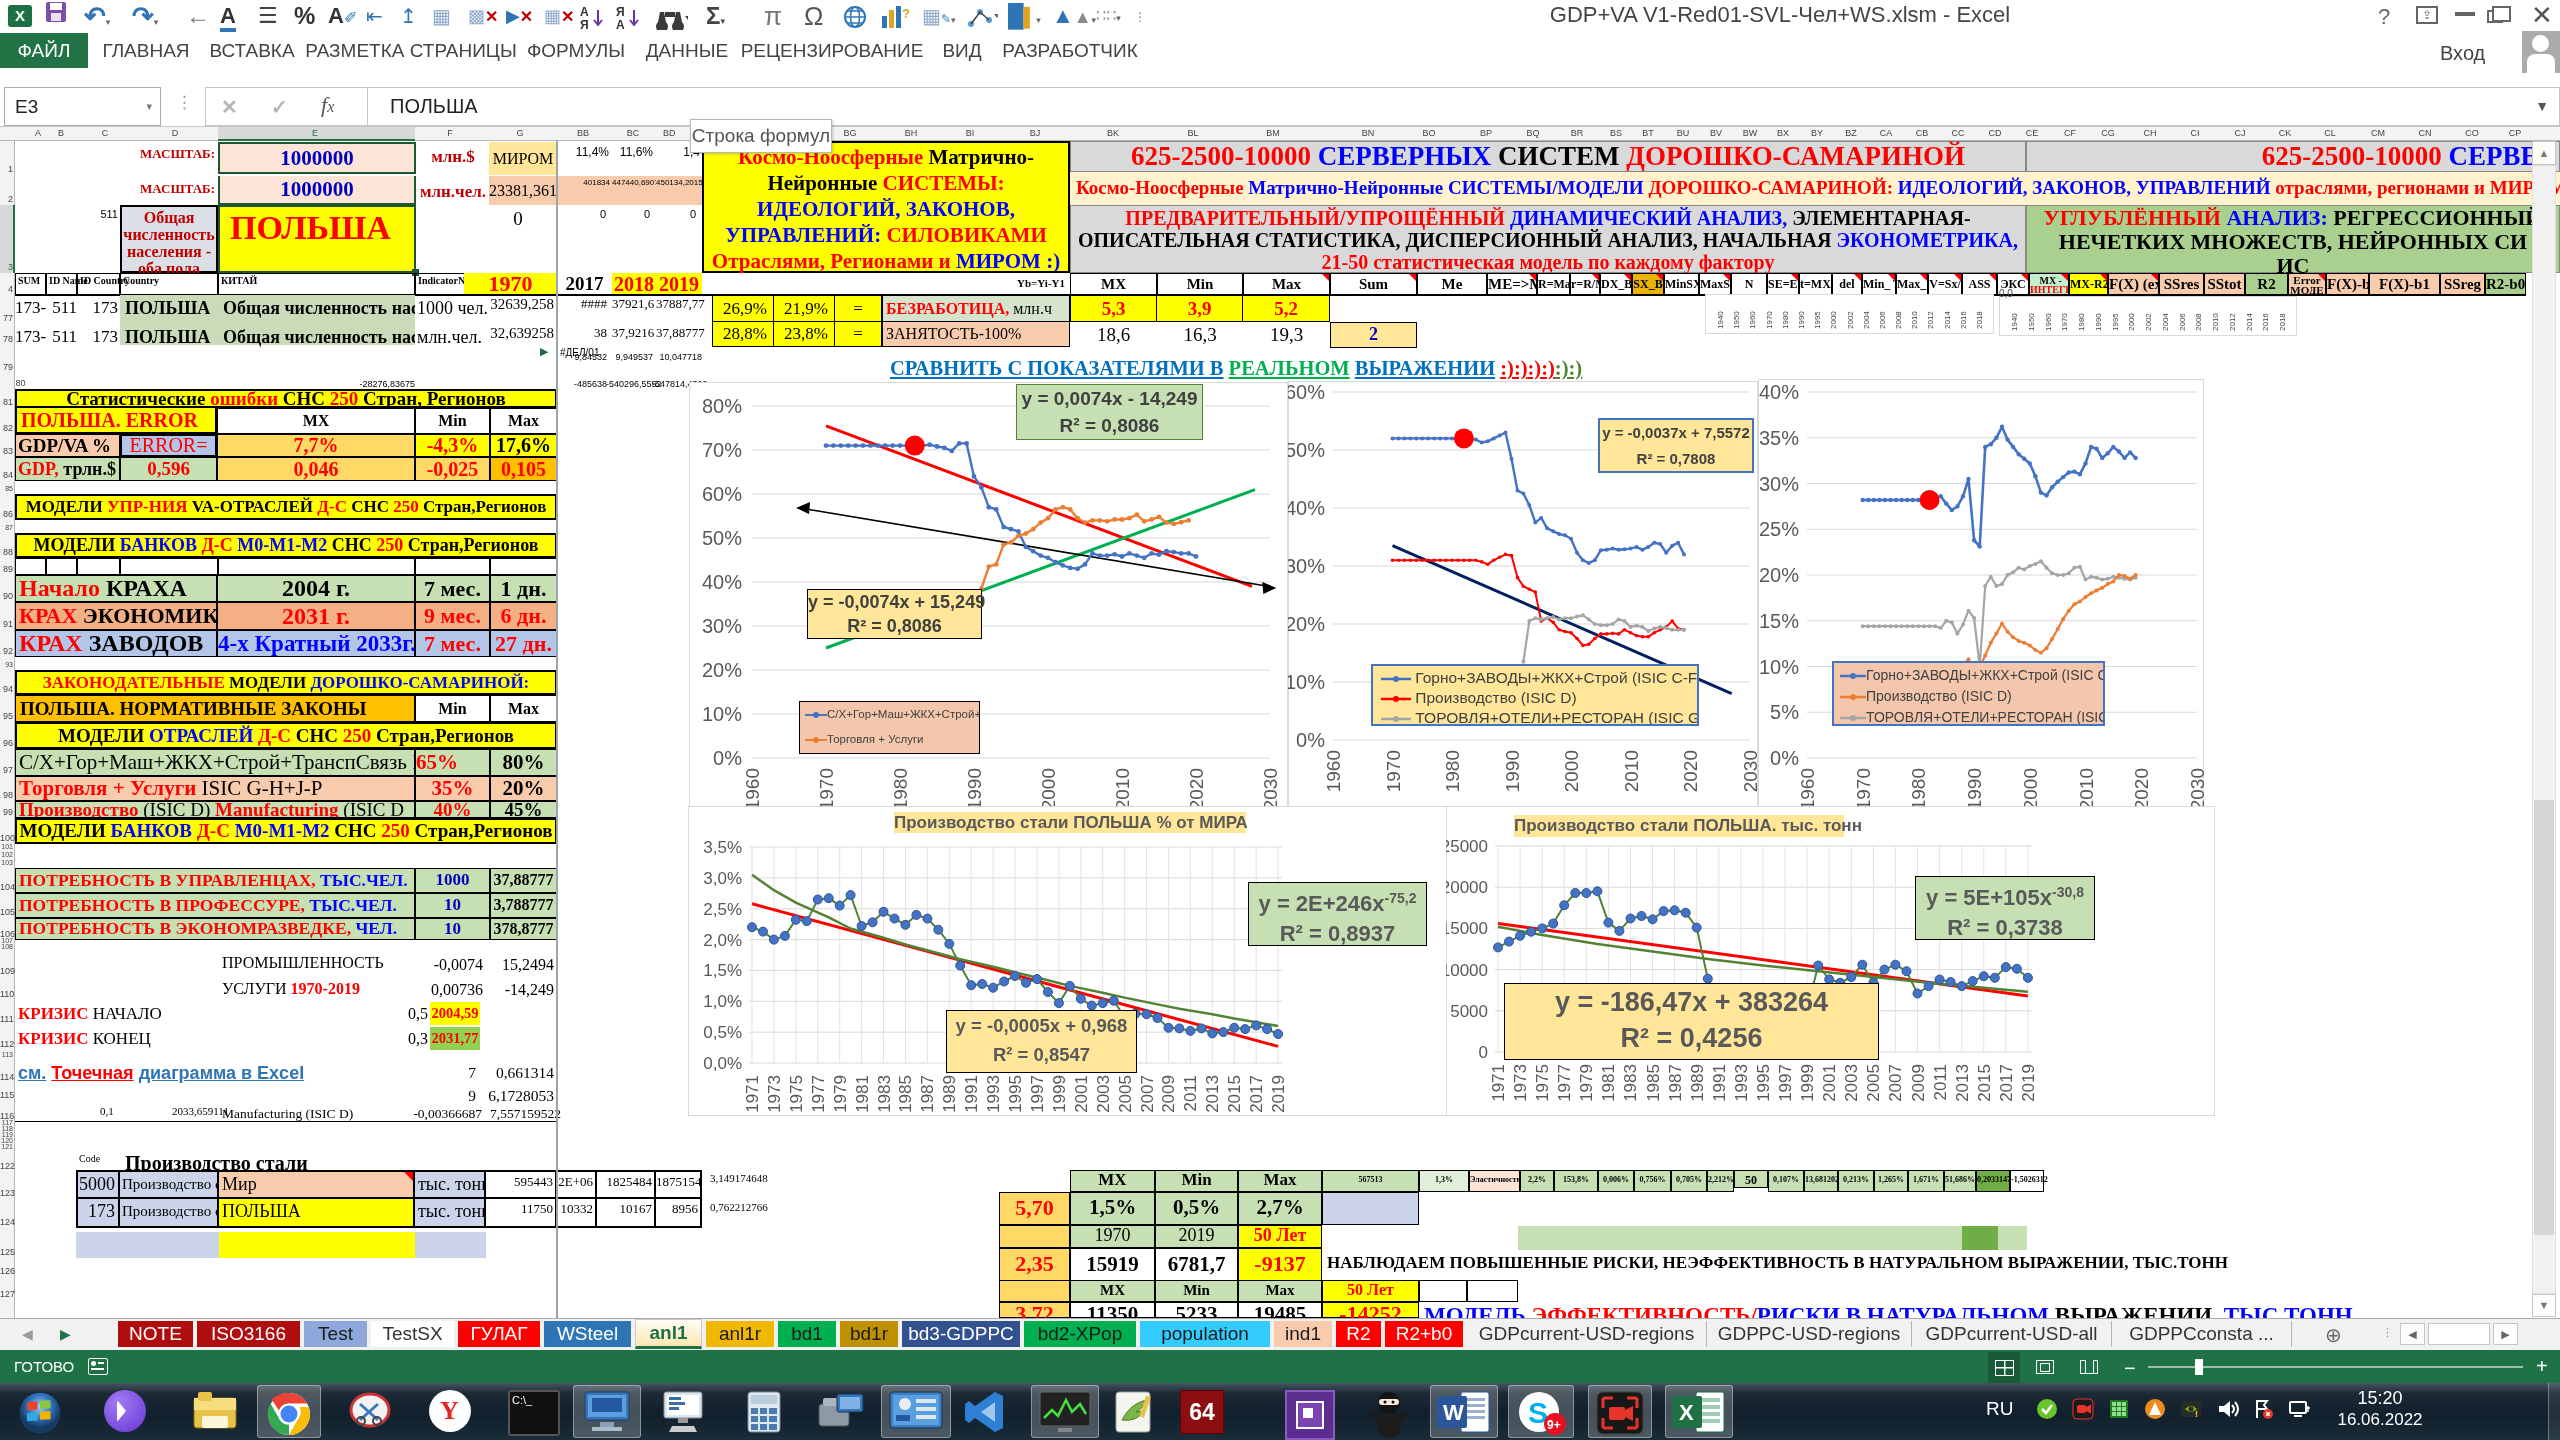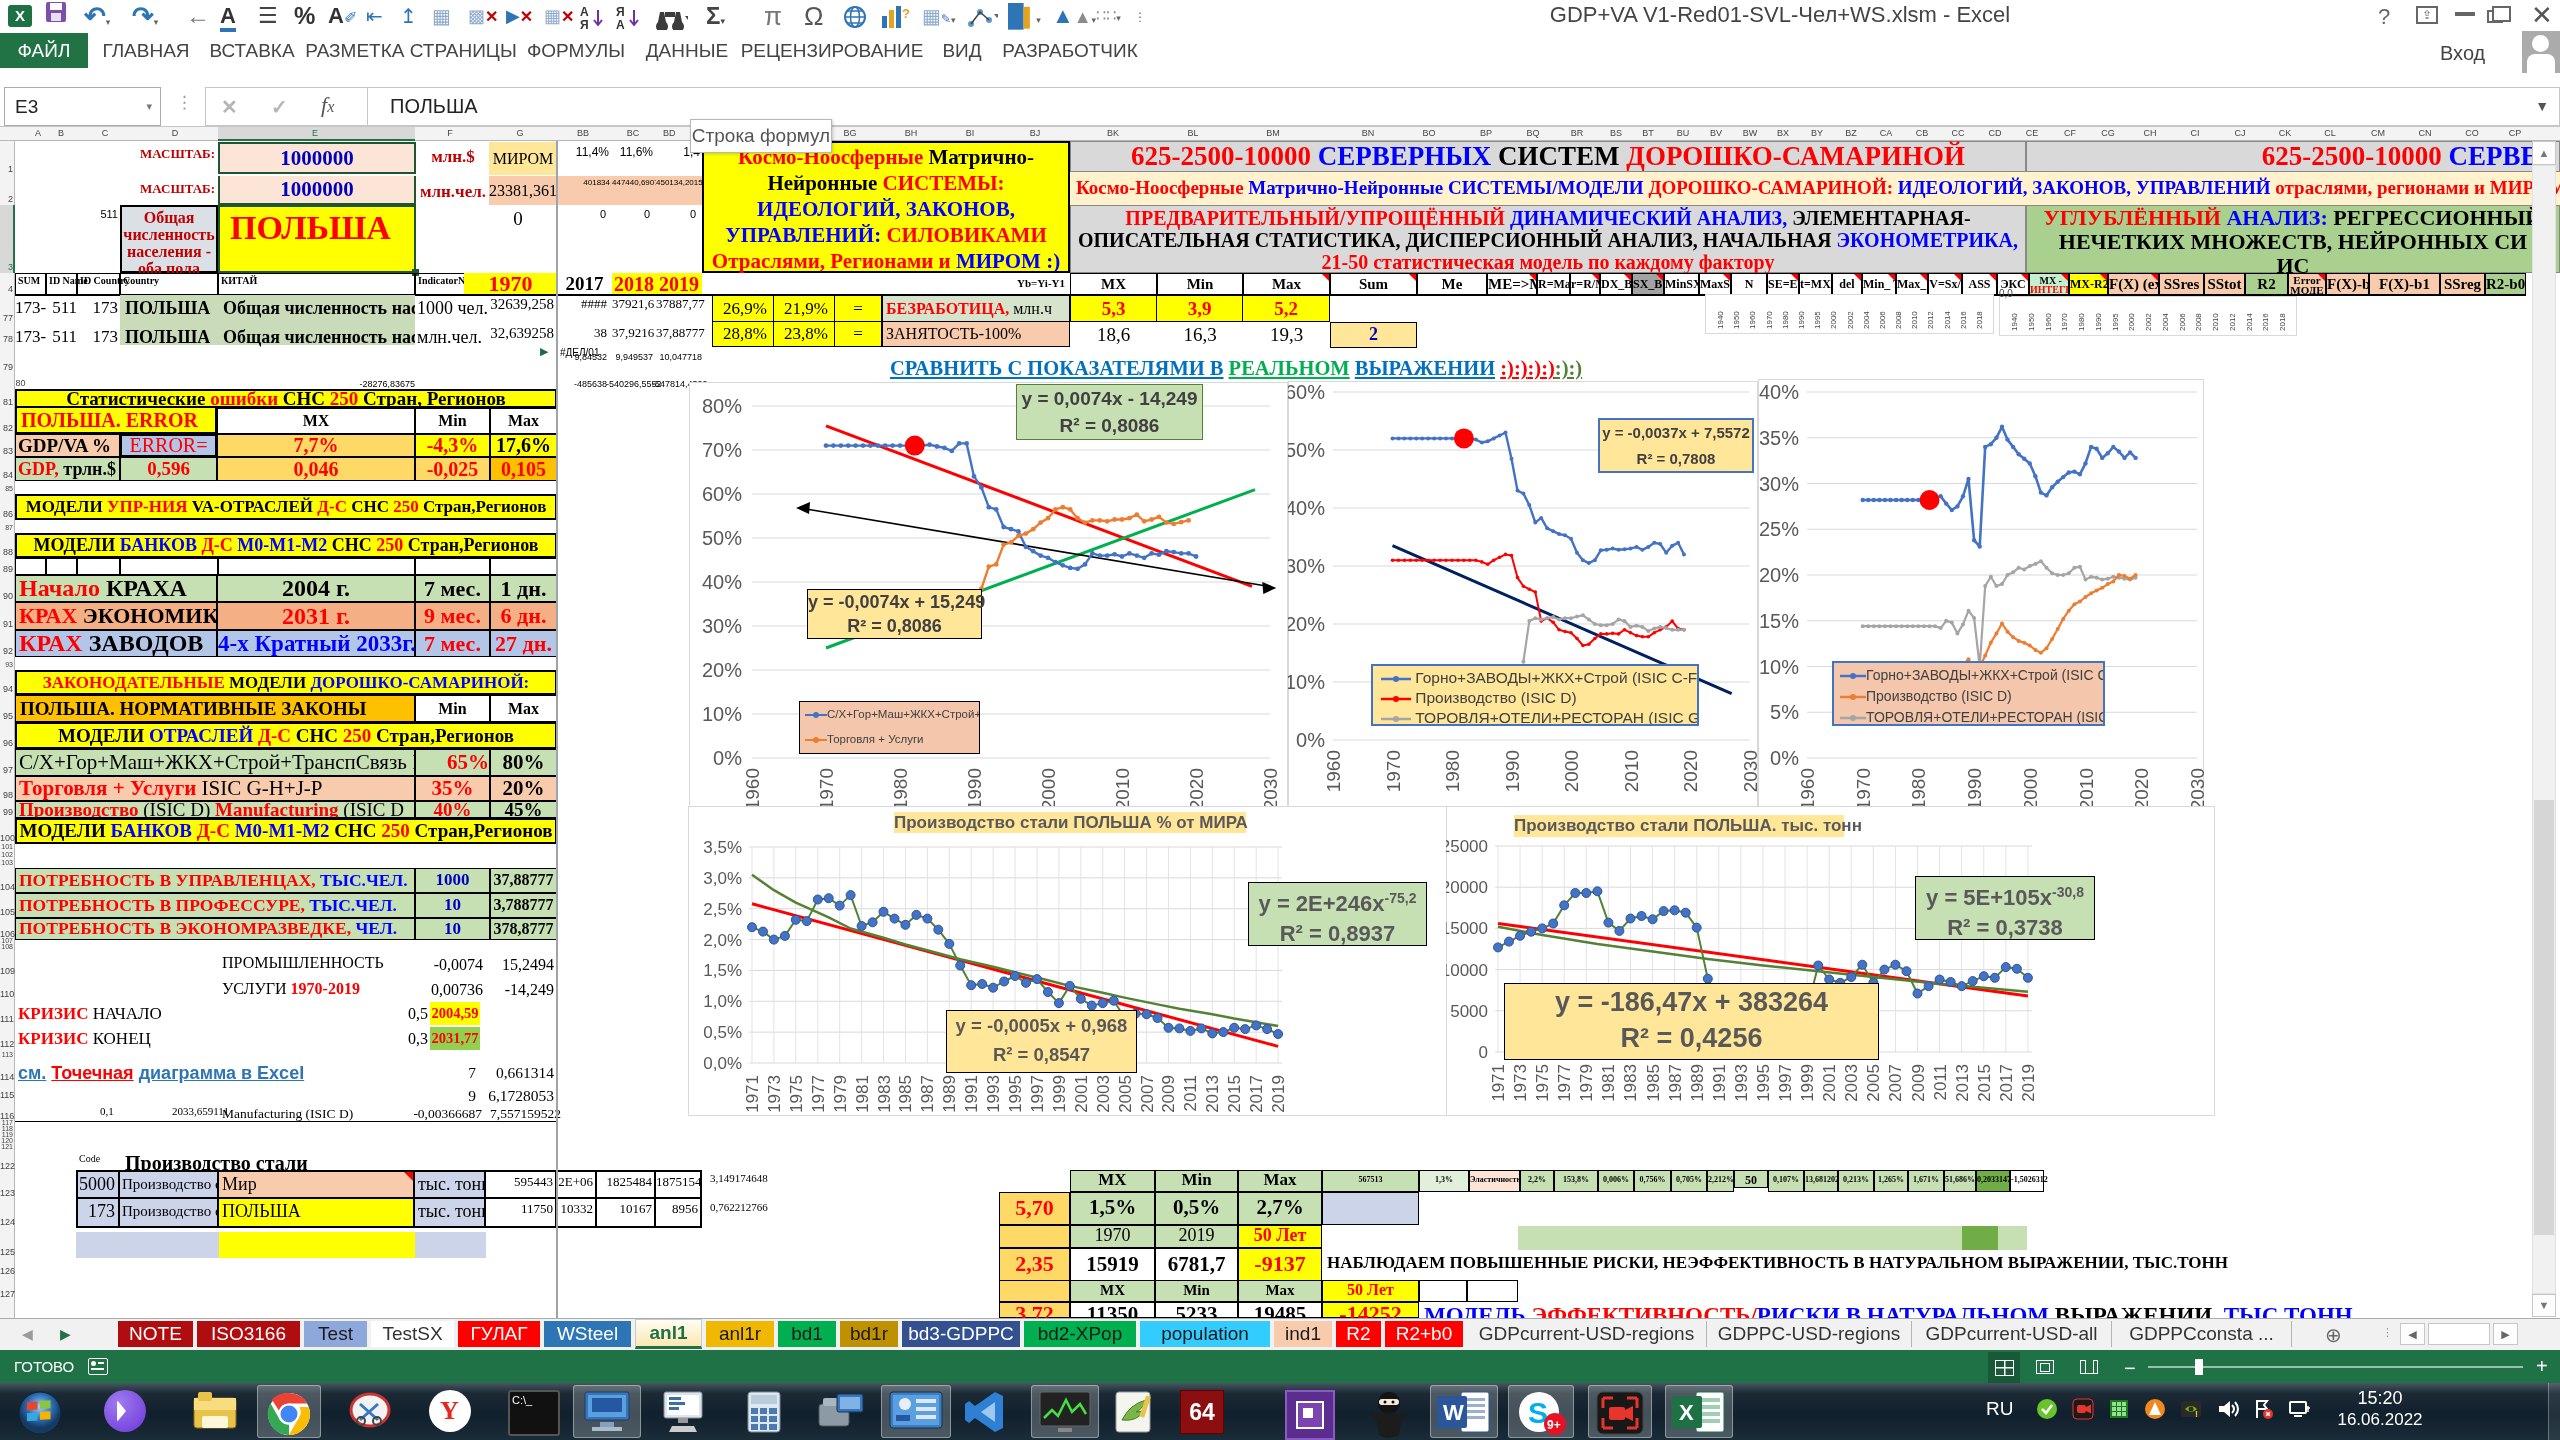--- a/index.html
+++ b/index.html
@@ -243,21 +243,21 @@
 <div class="" style="left:985px;top:277px;width:80px;text-align:right;font-size:11px;font-weight:bold;font-family:'Liberation Serif',serif;">Yb=Yi-Y1</div>
 <div class="" style="left:1070px;top:273px;width:87px;height:22px;background:#fff;border:1px solid #000;font-size:15px;font-weight:bold;font-family:'Liberation Serif',serif;text-align:center;line-height:20px;overflow:hidden;">MX</div>
 <div class="" style="left:1157px;top:273px;width:86px;height:22px;background:#fff;border:1px solid #000;font-size:15px;font-weight:bold;font-family:'Liberation Serif',serif;text-align:center;line-height:20px;overflow:hidden;">Min</div>
 <div class="" style="left:1243px;top:273px;width:87px;height:22px;background:#fff;border:1px solid #000;font-size:15px;font-weight:bold;font-family:'Liberation Serif',serif;text-align:center;line-height:20px;overflow:hidden;">Max<span style="position:absolute;right:0;top:0;width:0;height:0;border-left:7px solid transparent;border-top:7px solid #ff0000"></span></div>
 <div class="" style="left:1330px;top:273px;width:87px;height:22px;background:#fff;border:1px solid #000;font-size:15px;font-weight:bold;font-family:'Liberation Serif',serif;text-align:center;line-height:20px;overflow:hidden;">Sum<span style="position:absolute;right:0;top:0;width:0;height:0;border-left:7px solid transparent;border-top:7px solid #ff0000"></span></div>
 <div class="" style="left:1417px;top:273px;width:70px;height:22px;background:#fff;border:1px solid #000;font-size:15px;font-weight:bold;font-family:'Liberation Serif',serif;text-align:center;line-height:20px;overflow:hidden;">Me</div>
 <div class="" style="left:1487px;top:273px;width:50px;height:22px;background:#fff;border:1px solid #000;font-size:15px;font-weight:bold;font-family:'Liberation Serif',serif;text-align:center;line-height:20px;overflow:hidden;">ME=&gt;MX<span style="position:absolute;right:0;top:0;width:0;height:0;border-left:7px solid transparent;border-top:7px solid #ff0000"></span></div>
 <div class="" style="left:1537px;top:273px;width:33px;height:22px;background:#fff;border:1px solid #000;font-size:12px;font-weight:bold;font-family:'Liberation Serif',serif;text-align:center;line-height:20px;overflow:hidden;">R=Ma</div>
 <div class="" style="left:1570px;top:273px;width:30px;height:22px;background:#fff;border:1px solid #000;font-size:12px;font-weight:bold;font-family:'Liberation Serif',serif;text-align:center;line-height:20px;overflow:hidden;">r=R/MX (<span style="position:absolute;right:0;top:0;width:0;height:0;border-left:7px solid transparent;border-top:7px solid #ff0000"></span></div>
 <div class="" style="left:1600px;top:273px;width:32px;height:22px;background:#fff;border:1px solid #000;font-size:12px;font-weight:bold;font-family:'Liberation Serif',serif;text-align:center;line-height:20px;overflow:hidden;">DX_B<span style="position:absolute;right:0;top:0;width:0;height:0;border-left:7px solid transparent;border-top:7px solid #ff0000"></span></div>
-<div class="" style="left:1632px;top:273px;width:32px;height:22px;background:#a3a3a3;border:1px solid #000;font-size:12px;font-weight:bold;font-family:'Liberation Serif',serif;text-align:left;line-height:20px;overflow:hidden;">SX_B<span style="position:absolute;right:0;top:0;width:0;height:0;border-left:7px solid transparent;border-top:7px solid #ff0000"></span></div>
+<div class="" style="left:1632px;top:273px;width:32px;height:22px;background:#eab308;border:1px solid #000;font-size:12px;font-weight:bold;font-family:'Liberation Serif',serif;text-align:center;line-height:20px;overflow:hidden;">SX_B<span style="position:absolute;right:0;top:0;width:0;height:0;border-left:7px solid transparent;border-top:7px solid #ff0000"></span></div>
 <div class="" style="left:1664px;top:273px;width:35px;height:22px;background:#fff;border:1px solid #000;font-size:12px;font-weight:bold;font-family:'Liberation Serif',serif;text-align:center;line-height:20px;overflow:hidden;">MinSX</div>
 <div class="" style="left:1699px;top:273px;width:32px;height:22px;background:#fff;border:1px solid #000;font-size:12px;font-weight:bold;font-family:'Liberation Serif',serif;text-align:center;line-height:20px;overflow:hidden;">MaxSX<span style="position:absolute;right:0;top:0;width:0;height:0;border-left:7px solid transparent;border-top:7px solid #ff0000"></span></div>
 <div class="" style="left:1731px;top:273px;width:36px;height:22px;background:#fff;border:1px solid #000;font-size:12px;font-weight:bold;font-family:'Liberation Serif',serif;text-align:center;line-height:20px;overflow:hidden;">N</div>
 <div class="" style="left:1767px;top:273px;width:32px;height:22px;background:#fff;border:1px solid #000;font-size:12px;font-weight:bold;font-family:'Liberation Serif',serif;text-align:center;line-height:20px;overflow:hidden;">SE=E rrMX<span style="position:absolute;right:0;top:0;width:0;height:0;border-left:7px solid transparent;border-top:7px solid #ff0000"></span></div>
 <div class="" style="left:1799px;top:273px;width:33px;height:22px;background:#fff;border:1px solid #000;font-size:12px;font-weight:bold;font-family:'Liberation Serif',serif;text-align:center;line-height:20px;overflow:hidden;">t=MX /SE</div>
 <div class="" style="left:1832px;top:273px;width:30px;height:22px;background:#fff;border:1px solid #000;font-size:12px;font-weight:bold;font-family:'Liberation Serif',serif;text-align:center;line-height:20px;overflow:hidden;">del<span style="position:absolute;right:0;top:0;width:0;height:0;border-left:7px solid transparent;border-top:7px solid #ff0000"></span></div>
 <div class="" style="left:1862px;top:273px;width:34px;height:22px;background:#fff;border:1px solid #000;font-size:12px;font-weight:bold;font-family:'Liberation Serif',serif;text-align:center;line-height:20px;overflow:hidden;">Min_ T<span style="position:absolute;right:0;top:0;width:0;height:0;border-left:7px solid transparent;border-top:7px solid #ff0000"></span></div>
 <div class="" style="left:1896px;top:273px;width:32px;height:22px;background:#fff;border:1px solid #000;font-size:12px;font-weight:bold;font-family:'Liberation Serif',serif;text-align:center;line-height:20px;overflow:hidden;">Max_ T<span style="position:absolute;right:0;top:0;width:0;height:0;border-left:7px solid transparent;border-top:7px solid #ff0000"></span></div>
 <div class="" style="left:1928px;top:273px;width:34px;height:22px;background:#fff;border:1px solid #000;font-size:12px;font-weight:bold;font-family:'Liberation Serif',serif;text-align:center;line-height:20px;overflow:hidden;">V=Sx/<span style="position:absolute;right:0;top:0;width:0;height:0;border-left:7px solid transparent;border-top:7px solid #ff0000"></span></div>
 <div class="" style="left:1962px;top:273px;width:35px;height:22px;background:#fff;border:1px solid #000;font-size:12px;font-weight:bold;font-family:'Liberation Serif',serif;text-align:center;line-height:20px;overflow:hidden;">ASS<span style="position:absolute;right:0;top:0;width:0;height:0;border-left:7px solid transparent;border-top:7px solid #ff0000"></span></div>
@@ -397,21 +397,21 @@
 <div class="" style="left:15px;top:630px;width:202px;height:27px;background:#b4c6e7;border:1px solid #000;font-weight:bold;font-size:24px;font-family:'Liberation Serif',serif;line-height:25px;padding-left:3px;"><span style="color:#ff0000">КРАХ</span> ЗАВОДОВ</div>
 <div class="" style="left:217px;top:630px;width:198px;height:27px;background:#b4c6e7;border:1px solid #000;color:#0000ff;font-weight:bold;font-size:23px;font-family:'Liberation Serif',serif;text-align:center;line-height:25px;">4-х Кратный 2033г.</div>
 <div class="" style="left:415px;top:630px;width:75px;height:27px;background:#b4c6e7;border:1px solid #000;color:#ff0000;font-weight:bold;font-size:22px;font-family:'Liberation Serif',serif;text-align:center;line-height:25px;">7 мес.</div>
 <div class="" style="left:490px;top:630px;width:67px;height:27px;background:#b4c6e7;border:1px solid #000;color:#ff0000;font-weight:bold;font-size:22px;font-family:'Liberation Serif',serif;text-align:center;line-height:25px;">27 дн.</div>
 <div class="" style="left:15px;top:670px;width:542px;height:25px;background:#ffff00;border:2px solid #000;text-align:center;font-family:'Liberation Serif',serif;font-weight:bold;font-size:17px;line-height:21px;"><span style="color:#ff0000">ЗАКОНОДАТЕЛЬНЫЕ</span> <span style="color:#000">МОДЕЛИ</span> <span style="color:#0000ff">ДОРОШКО-САМАРИНОЙ:</span></div>
 <div class="" style="left:15px;top:695px;width:400px;height:27px;background:#ffc000;border:1px solid #000;font-weight:bold;font-size:19px;font-family:'Liberation Serif',serif;line-height:25px;padding-left:4px;">ПОЛЬША. НОРМАТИВНЫЕ ЗАКОНЫ</div>
 <div class="" style="left:415px;top:695px;width:75px;height:27px;border:1px solid #000;background:#fff;font-weight:bold;font-size:16px;font-family:'Liberation Serif',serif;text-align:center;line-height:25px;">Min</div>
 <div class="" style="left:490px;top:695px;width:67px;height:27px;border:1px solid #000;background:#fff;font-weight:bold;font-size:16px;font-family:'Liberation Serif',serif;text-align:center;line-height:25px;">Max</div>
 <div class="" style="left:15px;top:722px;width:542px;height:27px;background:#ffff00;border:2px solid #000;text-align:center;font-family:'Liberation Serif',serif;font-weight:bold;font-size:19px;line-height:23px;"><span style="color:#000">МОДЕЛИ</span> <span style="color:#0000ff">ОТРАСЛЕЙ</span> <span style="color:#ff0000">Д-С</span> <span style="color:#000">СНС</span> <span style="color:#ff0000">250</span> <span style="color:#000">Стран,Регионов</span></div>
 <div class="" style="left:15px;top:749px;width:400px;height:27px;background:#c6e0b4;border:1px solid #000;font-size:21px;font-family:'Liberation Serif',serif;line-height:25px;padding-left:3px;overflow:hidden;">С/Х+Гор+Маш+ЖКХ+Строй+ТранспСвязь ISI</div>
-<div class="" style="left:415px;top:749px;width:75px;height:27px;background:#c6e0b4;border:1px solid #000;color:#ff0000;font-weight:bold;font-size:21px;font-family:'Liberation Serif',serif;text-align:right;line-height:25px;">65%</div>
+<div class="" style="left:415px;top:749px;width:75px;height:27px;background:#c6e0b4;border:1px solid #000;color:#ff0000;font-weight:bold;font-size:21px;font-family:'Liberation Serif',serif;text-align:left;line-height:25px;">65%</div>
 <div class="" style="left:490px;top:749px;width:67px;height:27px;background:#c6e0b4;border:1px solid #000;font-weight:bold;font-size:21px;font-family:'Liberation Serif',serif;text-align:center;line-height:25px;">80%</div>
 <div class="" style="left:15px;top:776px;width:400px;height:25px;background:#f8cbad;border:1px solid #000;font-size:21px;font-family:'Liberation Serif',serif;line-height:23px;padding-left:3px;"><span style="color:#ff0000;font-weight:bold">Торговля + Услуги</span> ISIC G-H+J-P</div>
 <div class="" style="left:415px;top:776px;width:75px;height:25px;background:#f8cbad;border:1px solid #000;color:#ff0000;font-weight:bold;font-size:21px;font-family:'Liberation Serif',serif;text-align:center;line-height:23px;">35%</div>
 <div class="" style="left:490px;top:776px;width:67px;height:25px;background:#f8cbad;border:1px solid #000;font-weight:bold;font-size:21px;font-family:'Liberation Serif',serif;text-align:center;line-height:23px;">20%</div>
 <div class="" style="left:15px;top:801px;width:400px;height:17px;background:#c6e0b4;border:1px solid #000;font-size:19px;font-family:'Liberation Serif',serif;line-height:15px;padding-left:3px;overflow:hidden;"><span style="color:#ff0000;font-weight:bold">Производство</span> (ISIC D) <span style="color:#ff0000;font-weight:bold">Manufacturing</span> (ISIC D</div>
 <div class="" style="left:415px;top:801px;width:75px;height:17px;background:#c6e0b4;border:1px solid #000;color:#ff0000;font-weight:bold;font-size:19px;font-family:'Liberation Serif',serif;text-align:center;line-height:15px;">40%</div>
 <div class="" style="left:490px;top:801px;width:67px;height:17px;background:#c6e0b4;border:1px solid #000;font-weight:bold;font-size:19px;font-family:'Liberation Serif',serif;text-align:center;line-height:15px;">45%</div>
 <div class="" style="left:15px;top:818px;width:542px;height:26px;background:#ffff00;border:2px solid #000;text-align:center;font-family:'Liberation Serif',serif;font-weight:bold;font-size:19px;line-height:22px;"><span style="color:#000">МОДЕЛИ</span> <span style="color:#0000ff">БАНКОВ</span> <span style="color:#ff0000">Д-С</span> <span style="color:#0000ff">M0-M1-M2</span> <span style="color:#000">СНС</span> <span style="color:#ff0000">250</span> <span style="color:#000">Стран,Регионов</span></div>
 <div class="" style="left:15px;top:868px;width:400px;height:25px;background:#c6e0b4;border:1px solid #000;font-weight:bold;font-size:17.5px;font-family:'Liberation Serif',serif;line-height:22px;padding-left:3px;overflow:hidden;"><span style="color:#ff0000">ПОТРЕБНОСТЬ В УПРАВЛЕНЦАХ,</span> <span style="color:#0000ff">ТЫС.ЧЕЛ.</span></div>
 <div class="" style="left:415px;top:868px;width:75px;height:25px;background:#c6e0b4;border:1px solid #000;color:#0000c0;font-weight:bold;font-size:17px;font-family:'Liberation Serif',serif;text-align:center;line-height:22px;">1000</div>

